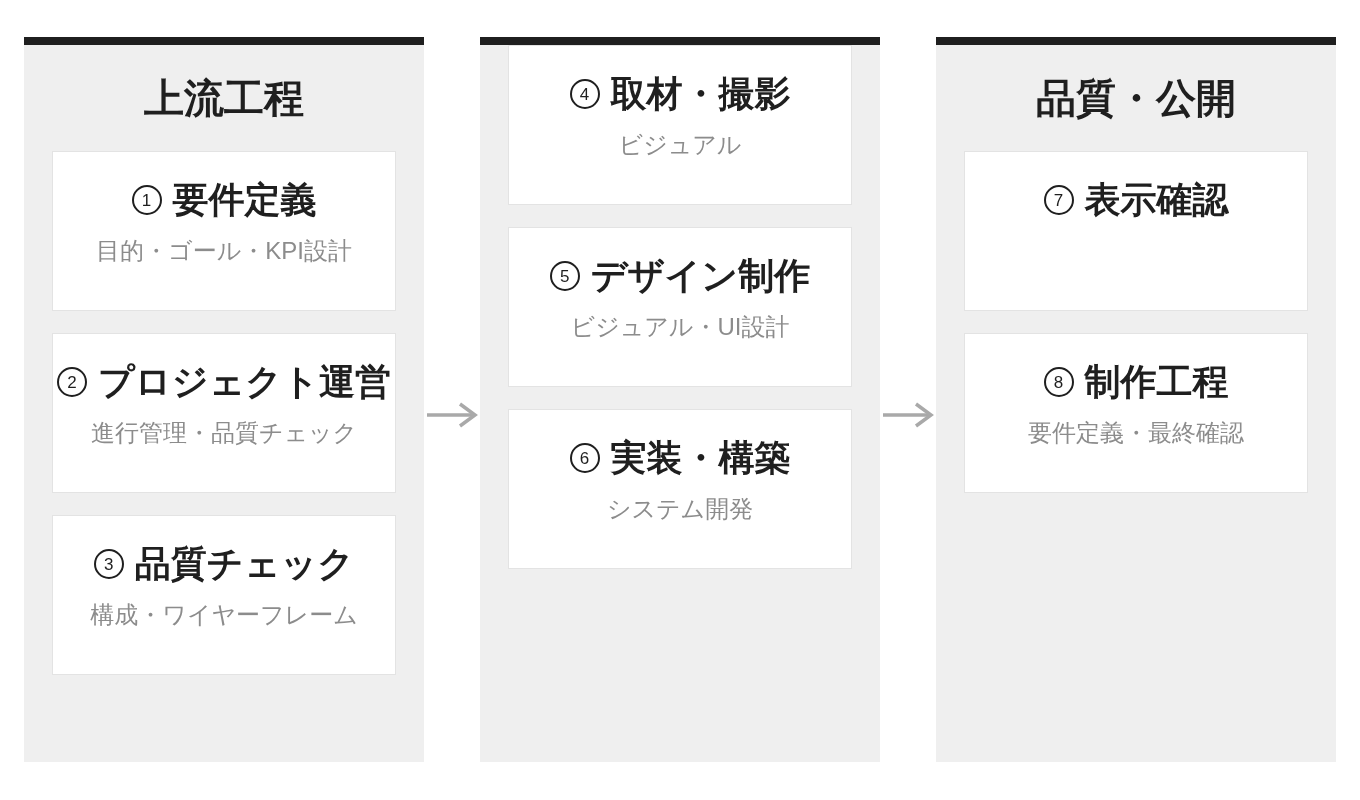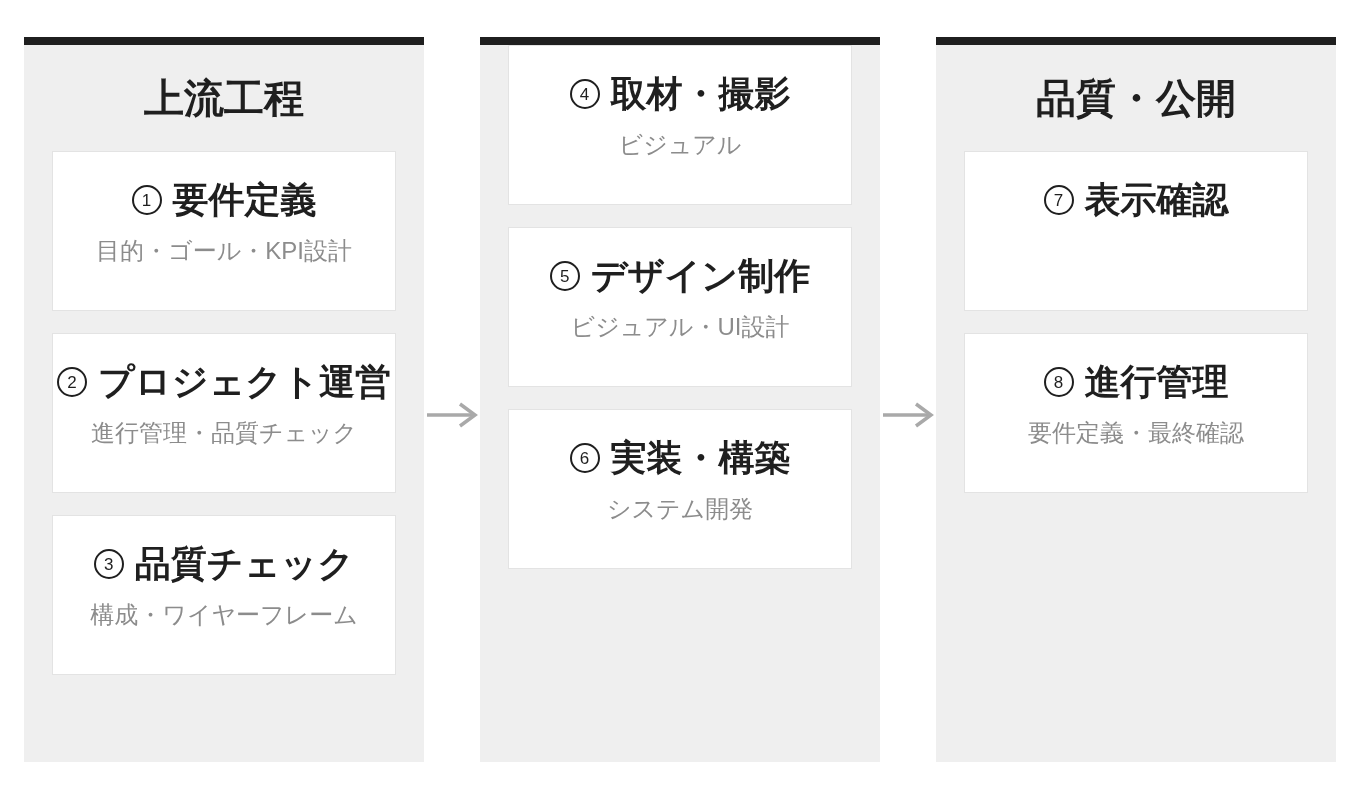--- a/index.html
+++ b/index.html
@@ -192,21 +192,21 @@
         <div class="card">
           <div class="title-row">
             <span class="num-circle">7</span>
             <span class="card-title">表示確認</span>
           </div>
         </div>
 
         <div class="card">
           <div class="title-row">
             <span class="num-circle">8</span>
-            <span class="card-title">進行管理</span>
+            <span class="card-title">制作工程</span>
           </div>
           <div class="card-subtitle">要件定義・最終確認</div>
         </div>
       </div>
     </section>
 
   </div>
 </div>
 
 </body></html>

